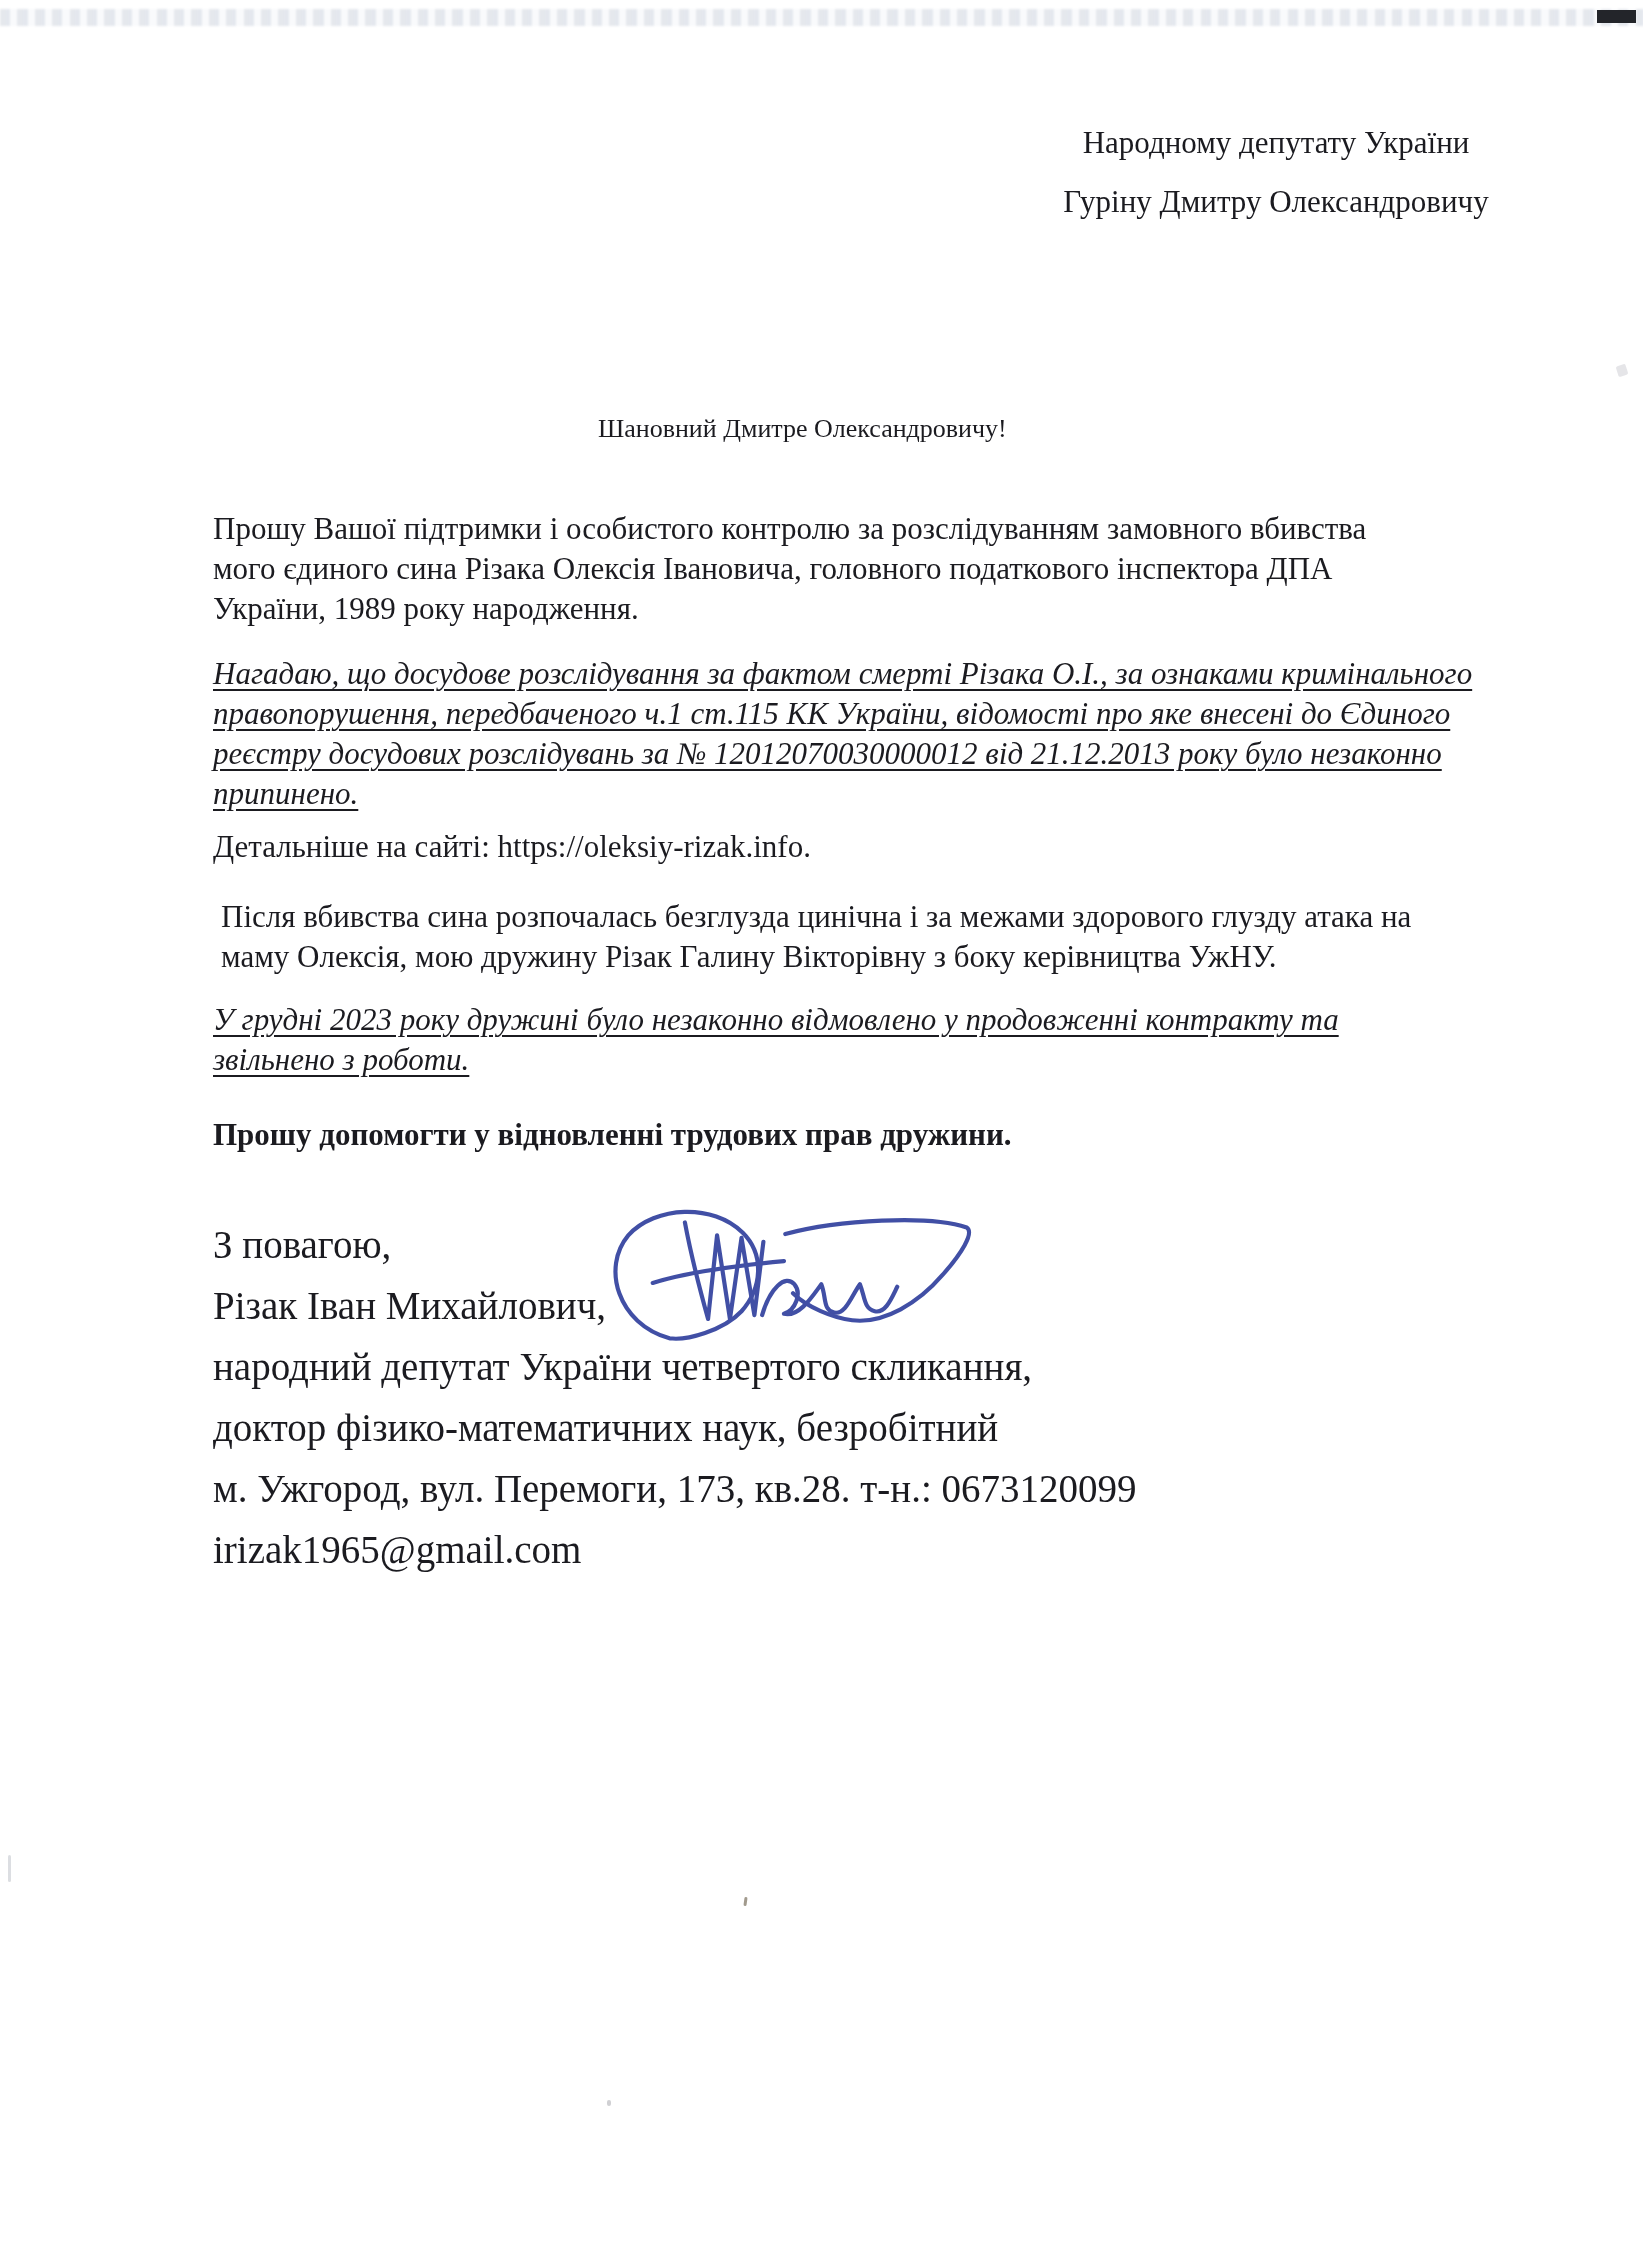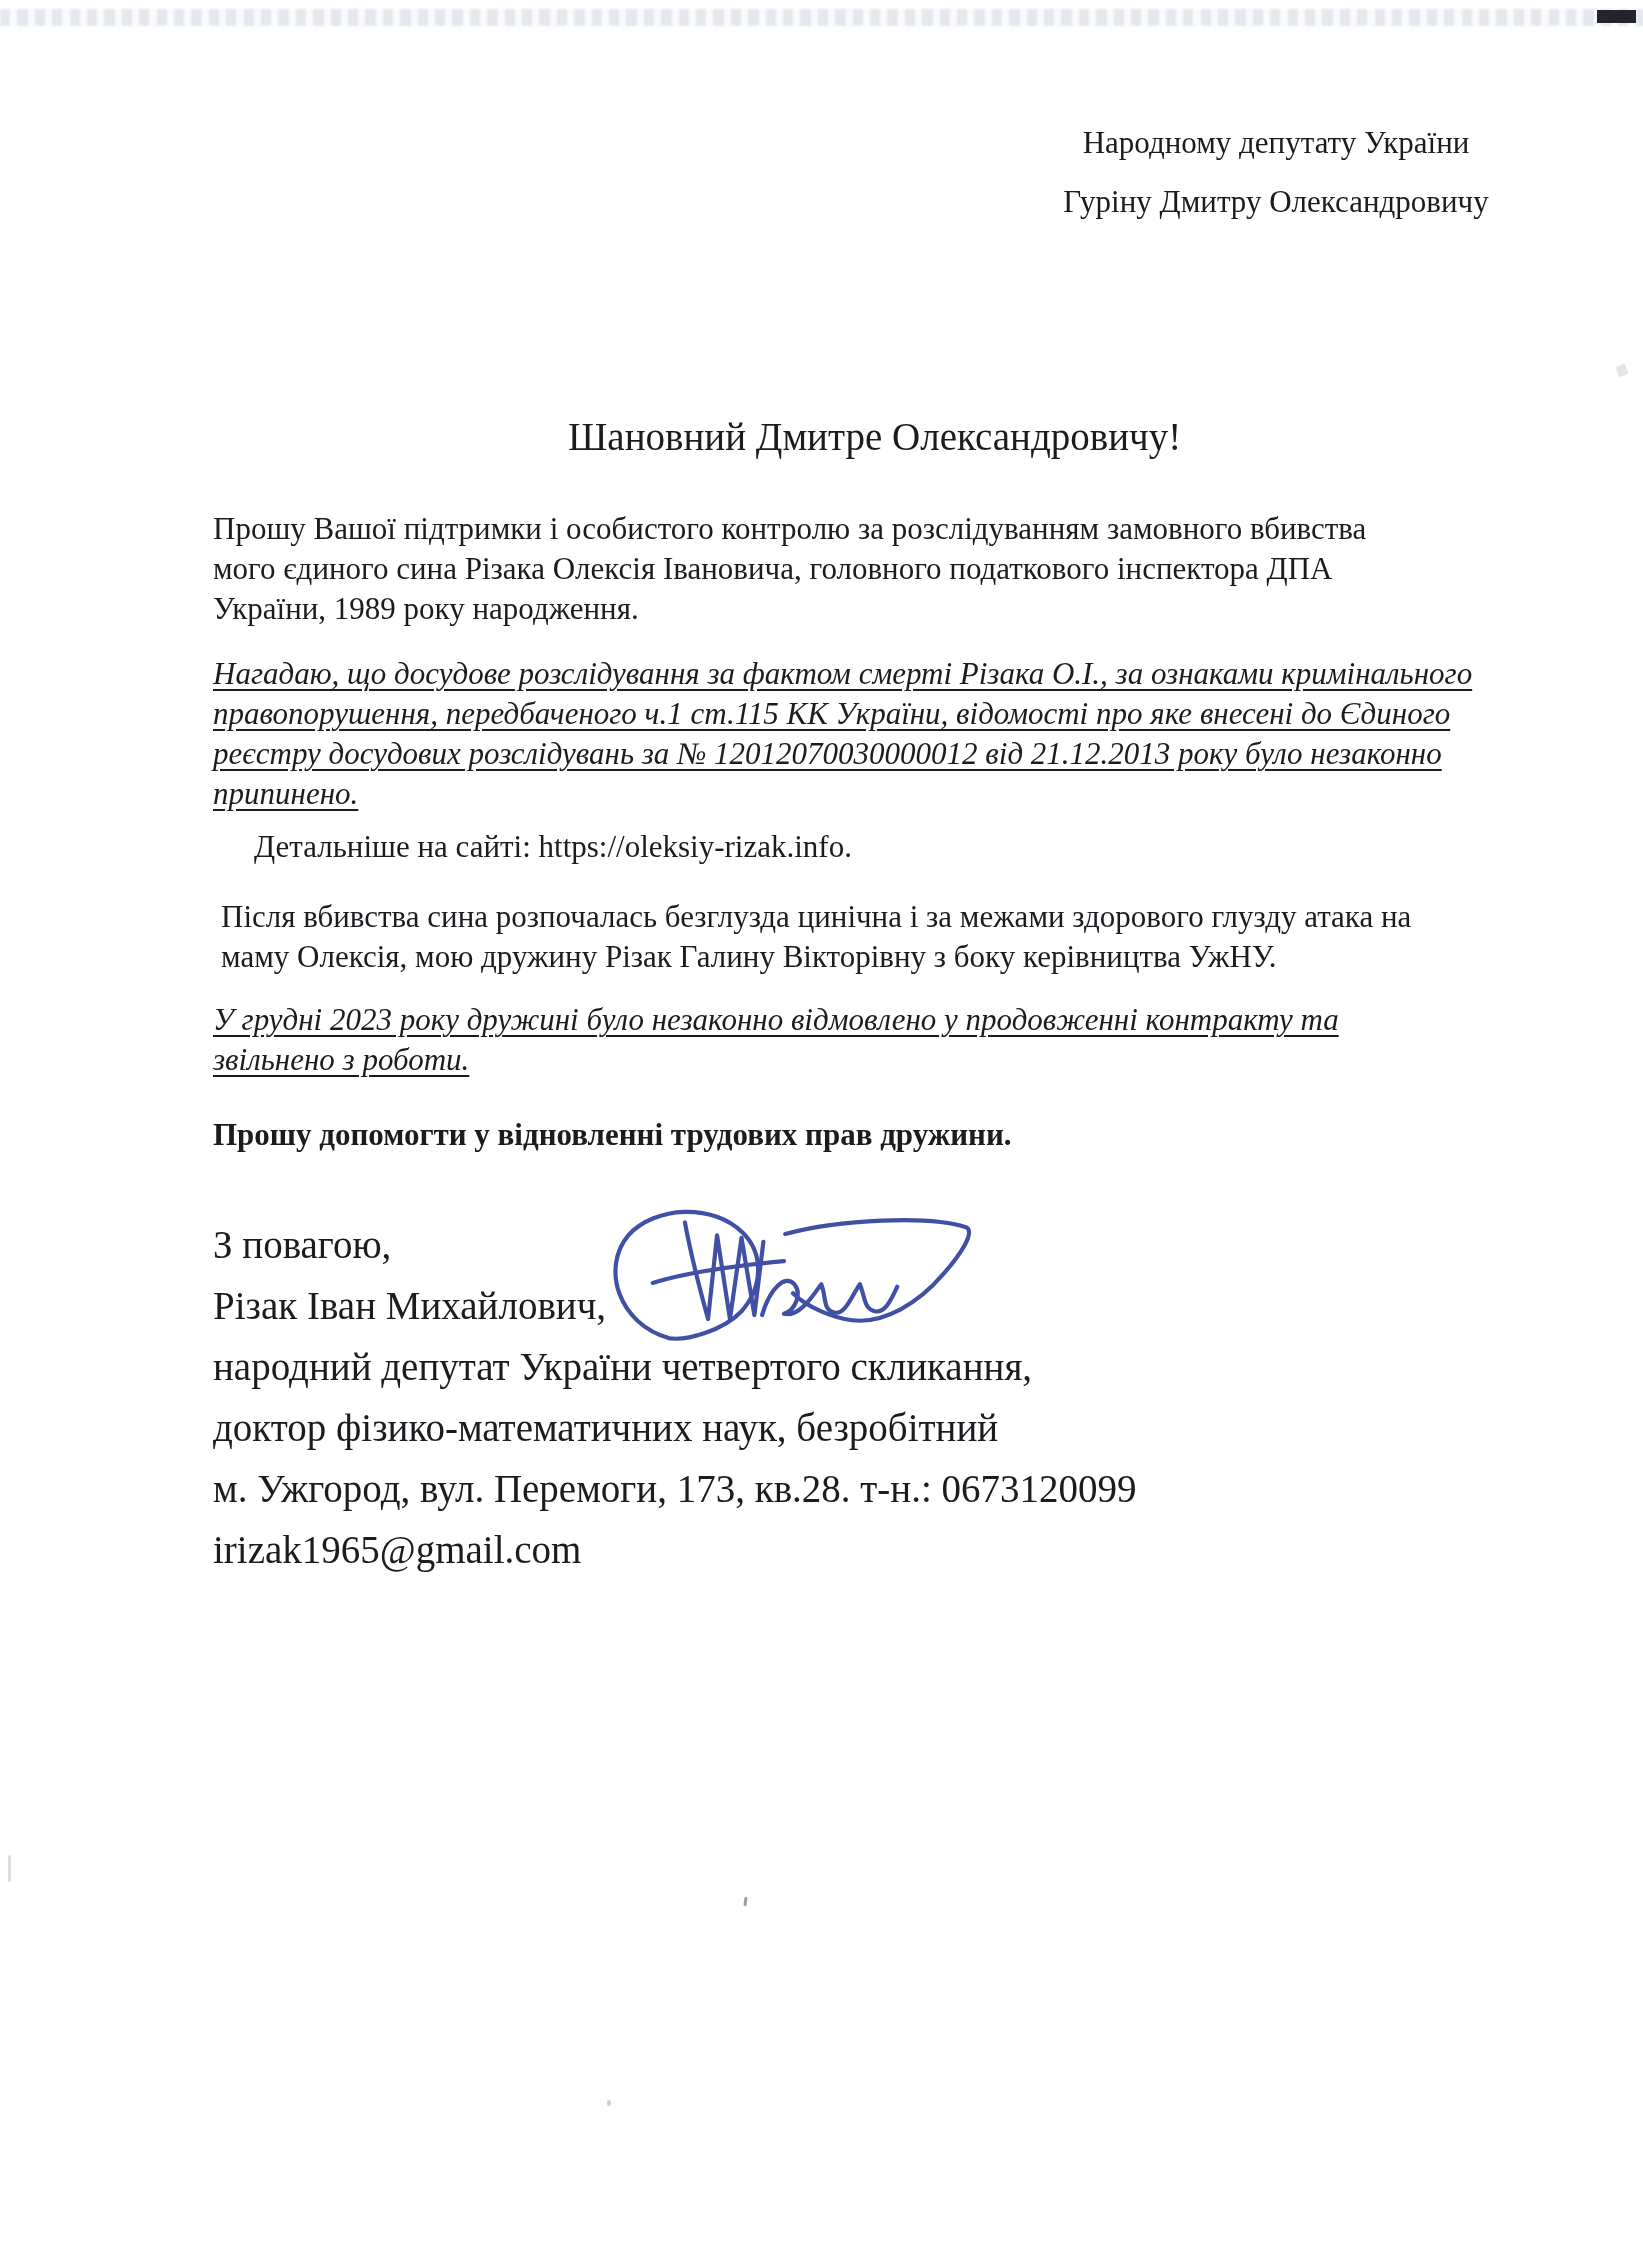--- a/index.html
+++ b/index.html
@@ -37,26 +37,26 @@
   .speck-4 { left: 1617px; top: 365px; width: 9.7px; height: 11px; background: rgba(160,160,172,0.28); transform: rotate(-18deg); }
 
   
   .line { white-space: nowrap; }
 
   .recipient {
     position: absolute; left: 1002px; top: 113px; width: 548px;
     text-align: center; font-size: 31px; line-height: 59px;
   }
   .salutation {
-    position: absolute; left: 568px; top: 414px; font-size: 39px;
+    position: absolute; left: 598px; top: 414px; font-size: 26px;
   }
   .para { position: absolute; left: 213px; font-size: 31px; line-height: 40px; }
   .para-1 { top: 509px;  font-weight: 400; }
   .para-2 { top: 654px; }
-  .para-3 { top: 827px; margin-left: 41px; }
+  .para-3 { top: 827px; }
   .para-4 { top: 897px; margin-left: 8px; }
   .para-5 { top: 1000px; }
   .para-6 { top: 1115px; font-weight: 700; }
   .ul .line {
     text-decoration: underline;
     text-decoration-thickness: 1.9px;
     text-underline-offset: 5.2px;
     font-style: italic;
   }
   .closing {

